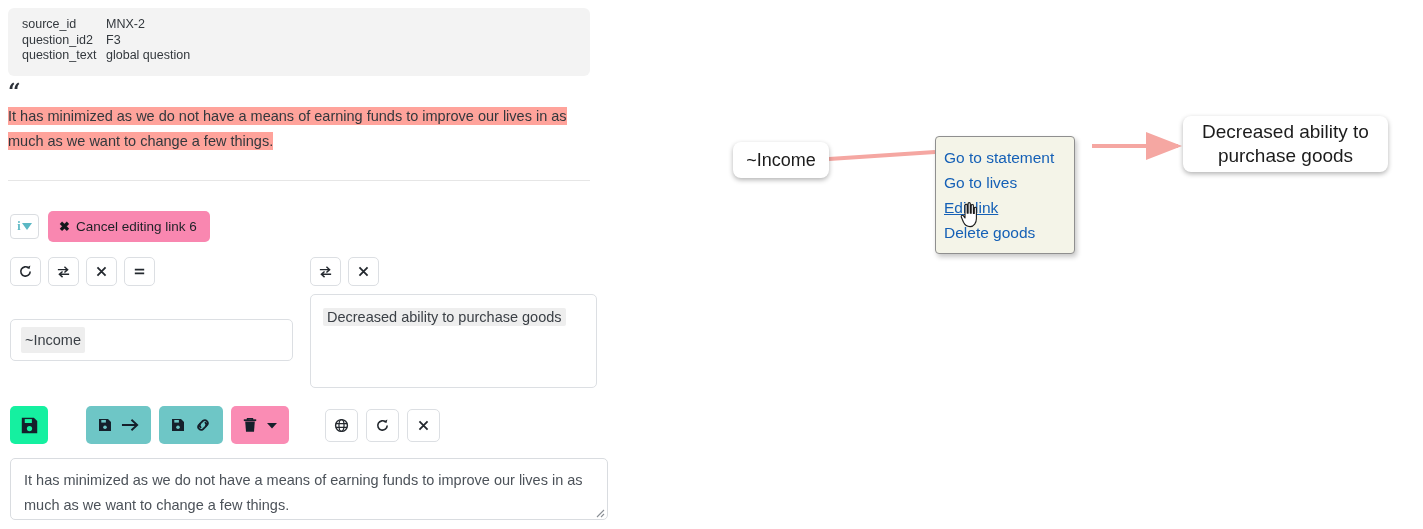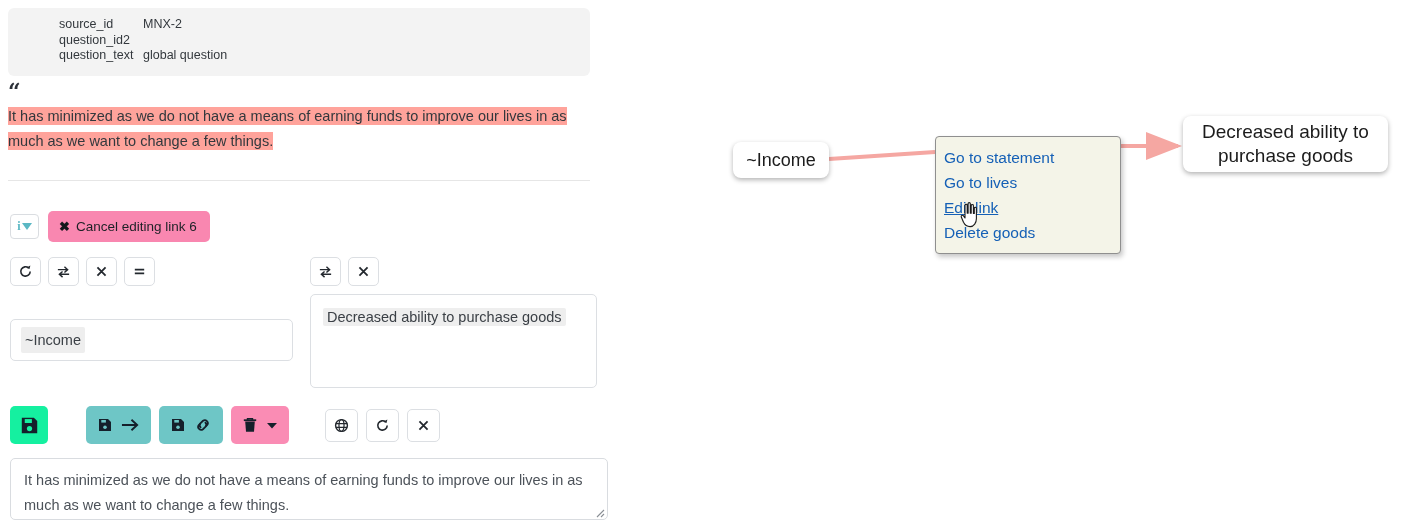--- a/index.html
+++ b/index.html
@@ -40,21 +40,20 @@
     display: flex;
     font-size: 12.5px;
     line-height: 15.5px;
     color: #33383d;
     white-space: pre;
   }
   .meta-key {
     display: inline-block;
     width: 84px;
     flex: 0 0 84px;
-    margin-left: 37px;
   }
   .meta-val { flex: 1 1 auto; }
 
   
   .quote-block {
     position: absolute;
     left: 8px; top: 84px;
     width: 584px;
   }
   .quote-mark {
@@ -292,21 +291,21 @@
   .edge-svg {
     position: absolute;
     left: 0; top: 0;
     width: 723px; height: 529px;
     overflow: visible;
   }
   
   #context-menu {
     position: absolute;
     left: 235px; top: 136px;
-    width: 186px;
+    width: 140px;
     background: #f4f4e8;
     border: 1px solid #8f8f8f;
     border-radius: 4px;
     box-shadow: 2px 3px 5px rgba(0,0,0,0.22);
     padding: 8px 0 8px 8px;
     box-sizing: border-box;
   }
   .menu-item {
     font-size: 15.5px;
     line-height: 25px;
@@ -328,20 +327,21 @@
 
 <div id="left-panel">
 
   <div class="meta-box">
     <div class="meta-row">
       <span class="meta-key">source_id</span>
       <span class="meta-val">MNX-2</span>
     </div>
     <div class="meta-row">
       <span class="meta-key">question_id2</span>
+      <span class="meta-val">F3</span>
     </div>
     <div class="meta-row">
       <span class="meta-key">question_text</span>
       <span class="meta-val">global question</span>
     </div>
   </div>
 
   <div class="quote-block">
     <div class="quote-mark">“</div>
     <div class="quote-text"><span class="hl">It has minimized as we do not have a means of earning funds to improve our lives in as much as we want to change a few things.</span></div>

